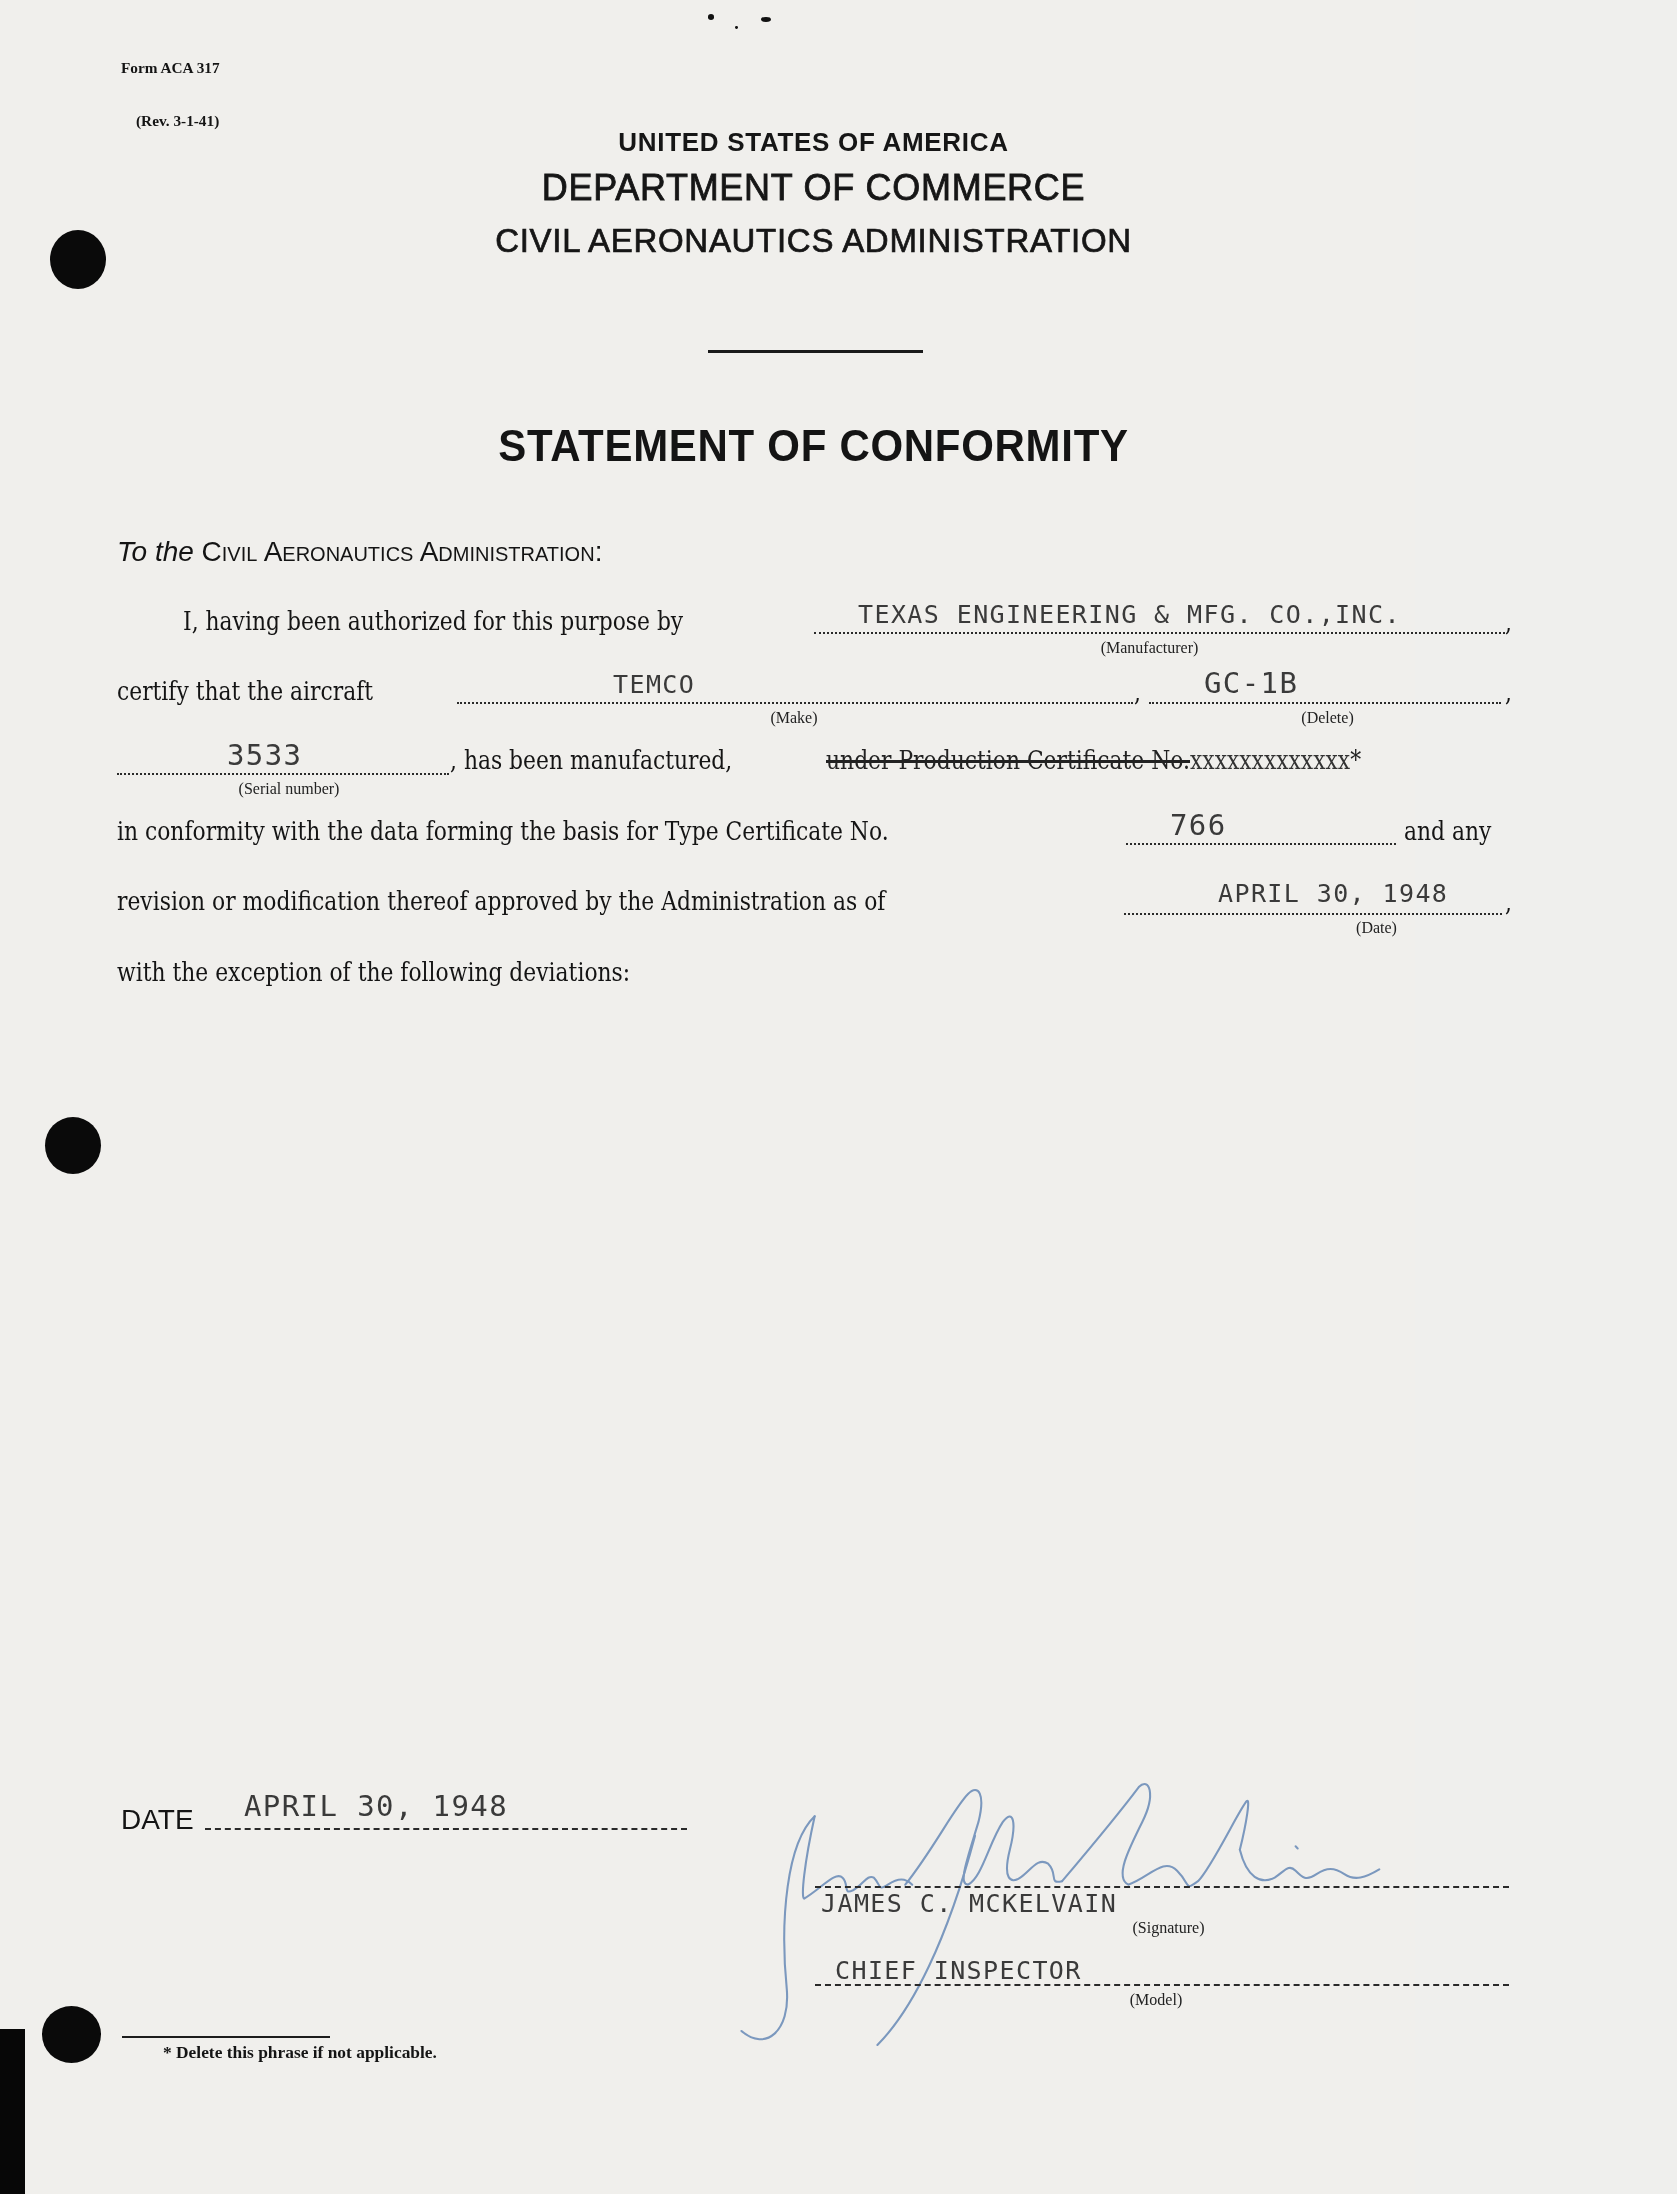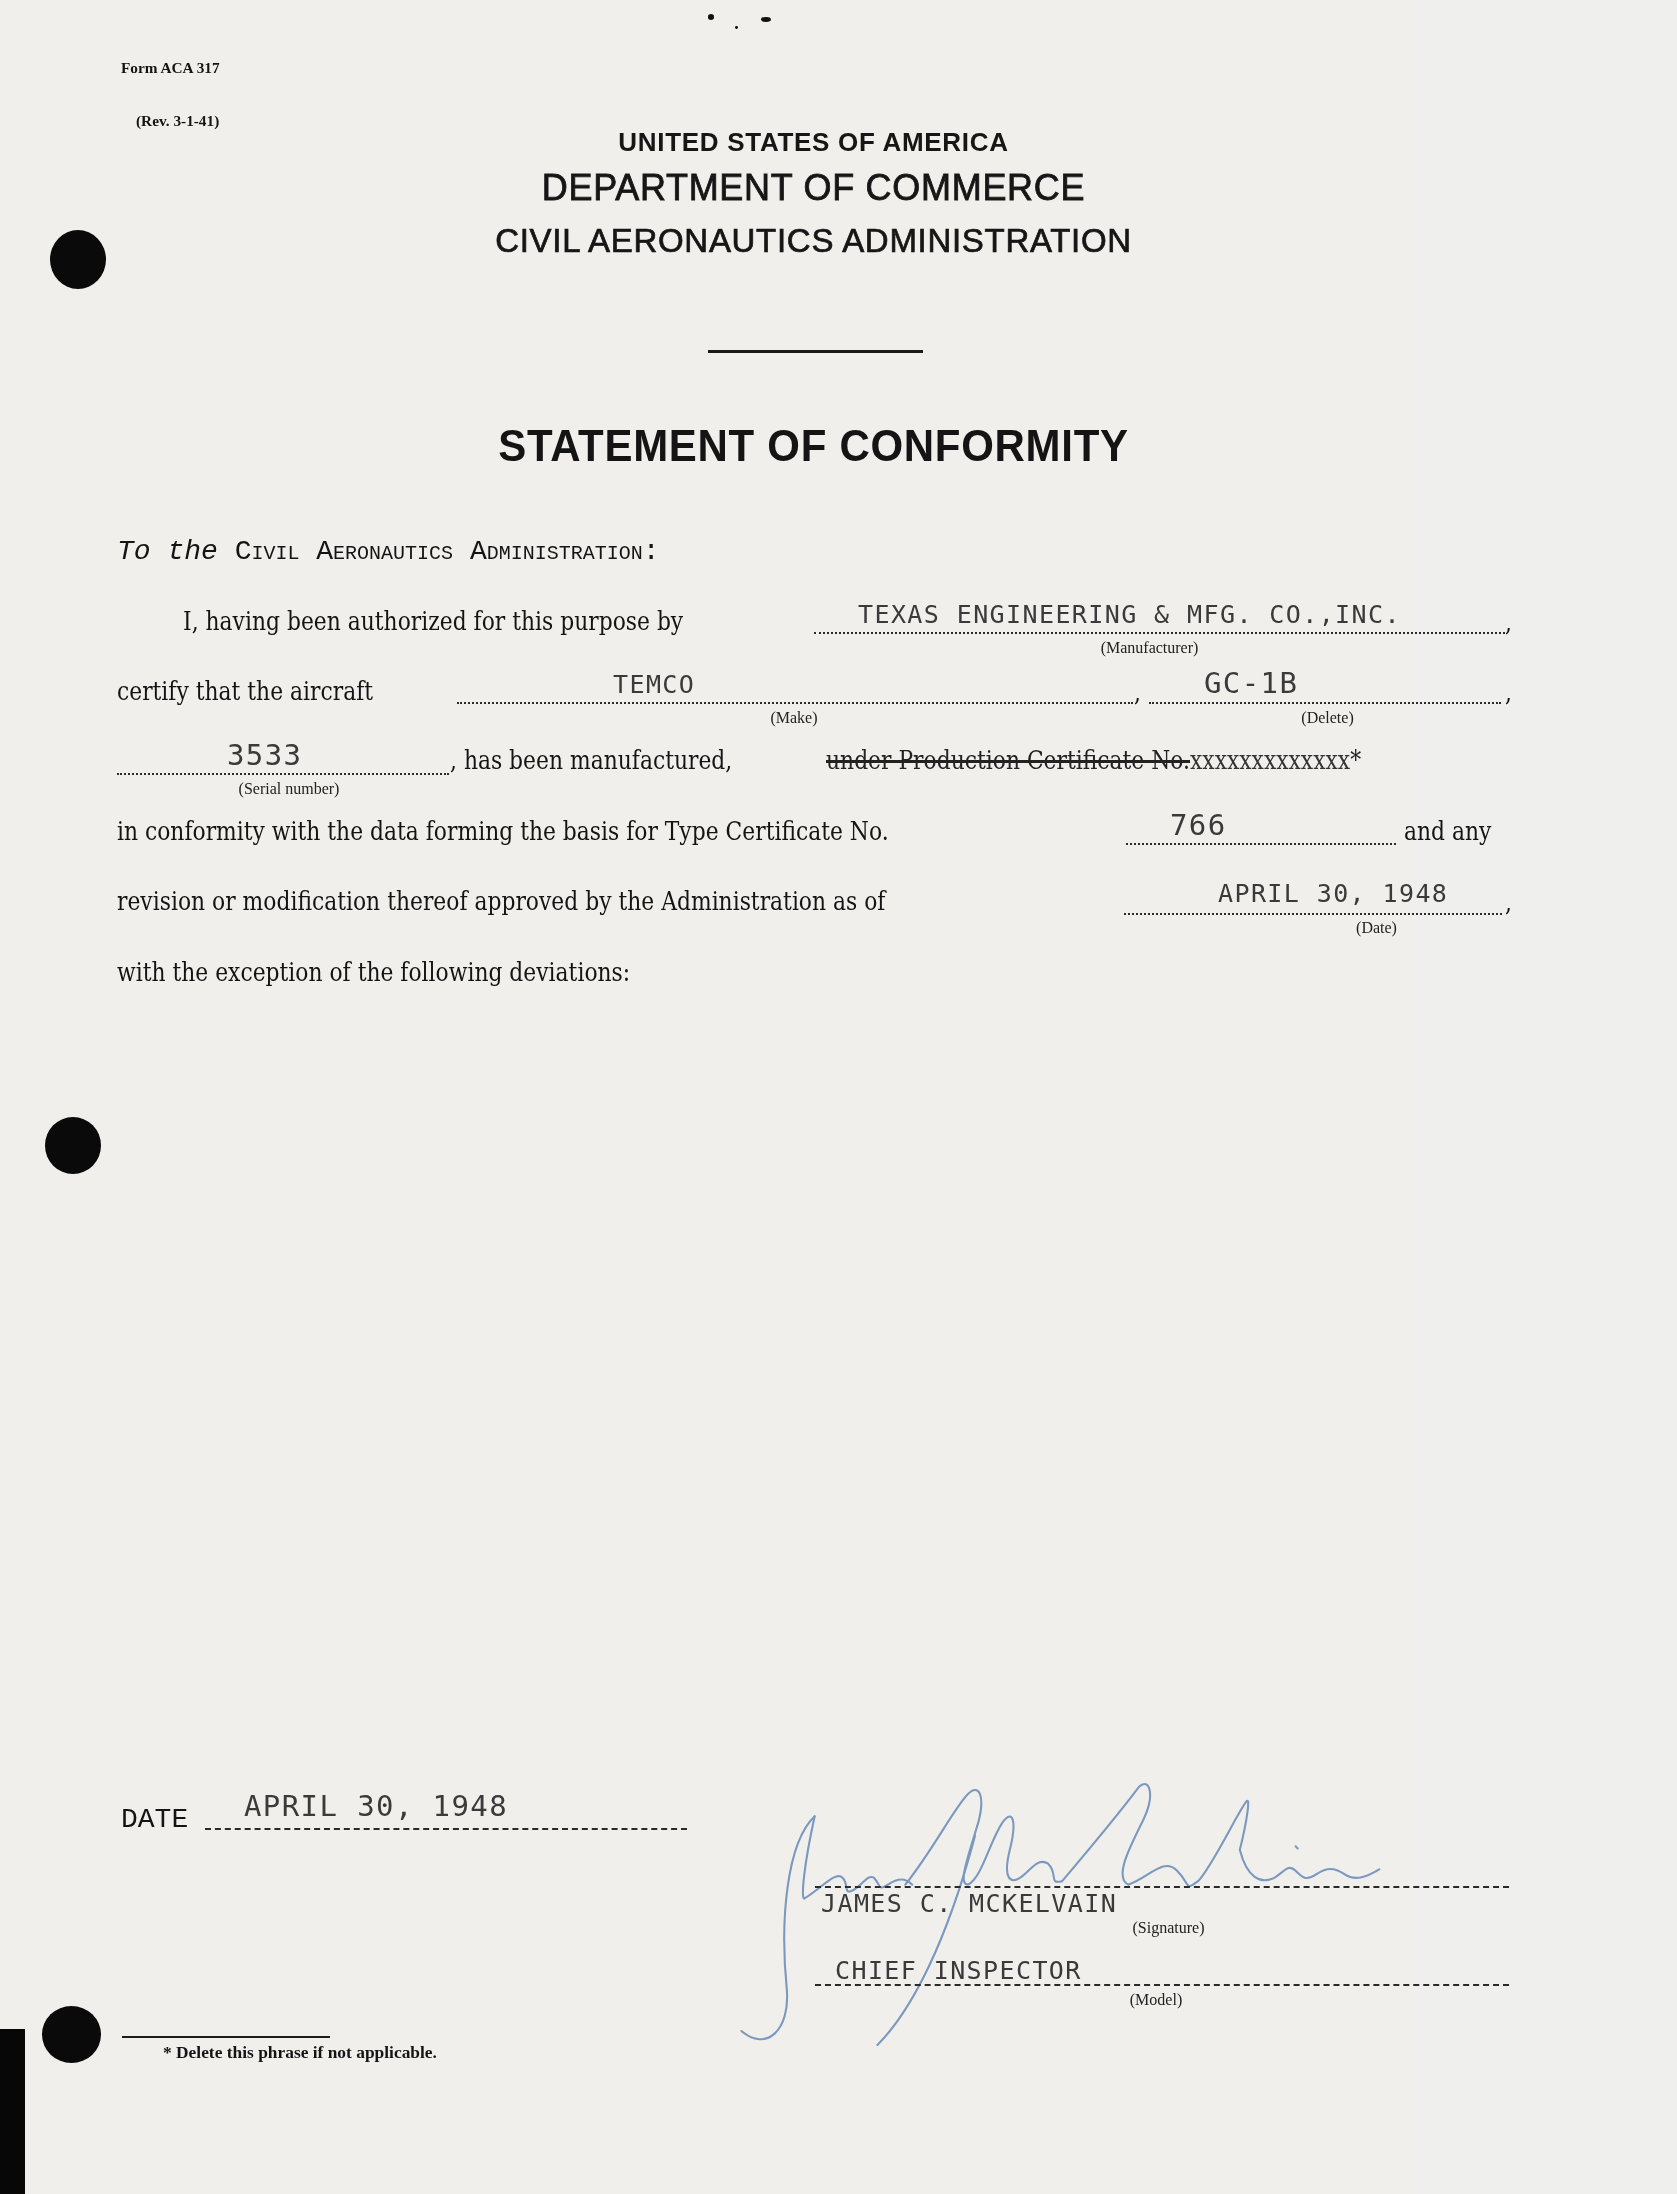--- a/index.html
+++ b/index.html
@@ -20,21 +20,21 @@
 
   .hdr { left: 0; width: 1627px; text-align: center; font-family: "Liberation Sans", sans-serif; font-weight: bold; color: #161616; }
   .hdr1 { top: 127px; font-size: 26px; letter-spacing: 0.7px; }
   .hdr2 { top: 167px; font-size: 36px; font-weight: normal; -webkit-text-stroke: 0.8px #161616; letter-spacing: 0.7px; }
   .hdr3 { top: 222px; font-size: 33px; font-weight: normal; -webkit-text-stroke: 0.7px #161616; letter-spacing: 0.7px; }
   .hdr4 { top: 279px; font-size: 24.4px; letter-spacing: 0.7px; }
   .hdr-rule { position: absolute; left: 708px; top: 350px; width: 215px; height: 2.8px; background: #1a1a1a; }
   .title { top: 422px; left: 0; width: 1627px; text-align: center; font-family: "Liberation Sans", sans-serif; font-weight: bold; font-size: 42px; letter-spacing: 0.7px; transform: scaleY(1.05); }
 
   .body-text { font-family: "DejaVu Serif", serif; font-size: 26px; transform: scaleX(0.84); transform-origin: left center; }
-  .salutation { font-family: Liberation Mono, monospace; font-size: 28px; }
+  .salutation { font-family: Liberation Sans, sans-serif; font-size: 28px; }
   .salutation i { font-style: italic; }
   .sc { font-variant: small-caps; }
 
   .dots { position: absolute; border-bottom: 2.1px dotted #2a2a2a; height: 0; }
   .cap { font-family: "Liberation Serif", serif; font-size: 16px; text-align: center; color: #222; }
   .typed { font-family: "DejaVu Sans Mono", "Liberation Mono", monospace; color: #3a3a3a; font-size: 25px; filter: blur(0.6px); letter-spacing: 1.4px; }
   .typed .big { font-size: 29px; }
   .strike { font-family: "DejaVu Serif", serif; font-size: 26px; color: #222; transform: scaleX(0.84); transform-origin: left center; filter: blur(0.4px); }
   .strike .x { color: #333; }
 

